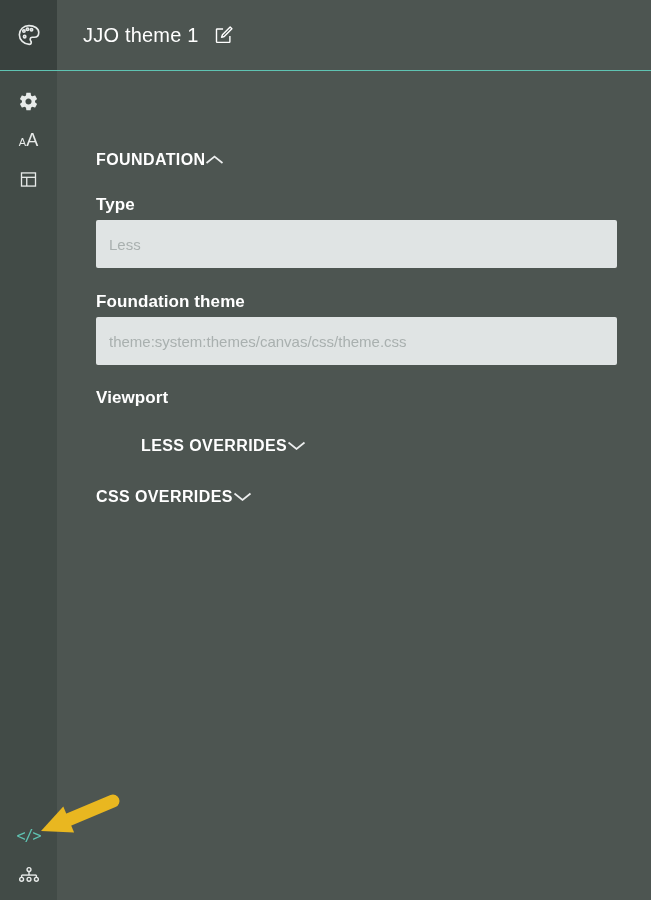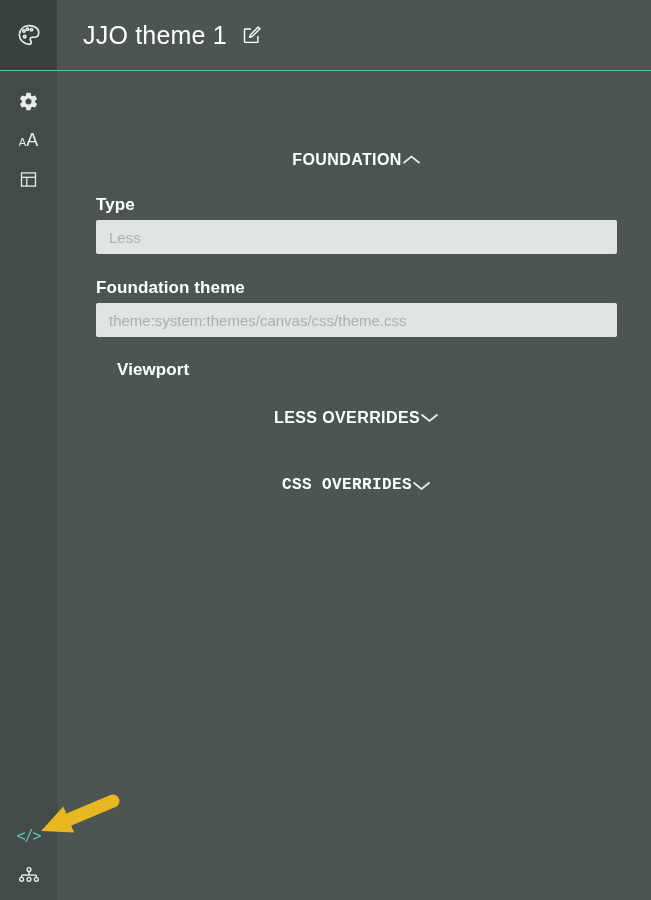--- a/index.html
+++ b/index.html
@@ -50,52 +50,52 @@
     font-size:15px;letter-spacing:-1px;line-height:1;
     cursor:pointer;
   }
   .sitemap-wrap{margin-top:20px;cursor:pointer;}
   
   .header{
     position:absolute;left:57px;right:0;top:0;height:70px;
     background:var(--content_bg);
     display:flex;align-items:center;padding-left:26px;
   }
-  .title{color:#ffffff;font-size:25px;font-weight:400;letter-spacing:.2px;}
+  .title{color:#ffffff;font-size:20px;font-weight:400;letter-spacing:.2px;}
   .edit-btn{margin-left:14px;display:flex;align-items:center;cursor:pointer;}
   .accent-line{
     position:absolute;left:0;right:0;top:70px;height:1px;
     background:var(--accent_teal);z-index:5;
   }
   
   .content{
     position:absolute;left:57px;right:0;top:71px;bottom:0;
     background:var(--content_bg);
     padding:46px 34px 0 39px;
   }
   .section-heading{
     color:#ffffff;font-size:16px;font-weight:700;letter-spacing:.4px;
     line-height:19px;
   }
   .section-row{
-    display:flex;align-items:center;justify-content:center;
+    display:flex;align-items:center;justify-content:flex-start;
     cursor:pointer;
   }
   .row-foundation{margin-top:33px;}
-  .row-less{margin-top:31px;}
-  .row-css{margin-top:49px;font-family:Liberation Mono, monospace;}
+  .row-less{margin-top:31px;margin-left:45px;}
+  .row-css{margin-top:32px;}
   .field-label{
     display:block;color:#ffffff;font-size:17px;font-weight:700;
     letter-spacing:.1px;line-height:14px;
   }
   .lbl-1{margin-top:29px;}
   .lbl-2{margin-top:27px;}
-  .lbl-3{margin-top:26px;margin-left:21px;}
+  .lbl-3{margin-top:26px;}
   .text-input{
-    display:block;width:100%;height:34px;margin-top:8px;
+    display:block;width:100%;height:48px;margin-top:8px;
     background:var(--input_bg);border:none;border-radius:2px;
     padding:8px 13px;font-size:15px;color:#5b6362;
     font-family:"Liberation Sans",sans-serif;outline:none;
   }
   .text-input::placeholder{color:var(--placeholder_text);opacity:1;}
   .chevron{display:block;}
   
   .annotation-arrow{
     position:absolute;left:28px;top:783px;z-index:10;pointer-events:none;
   }

